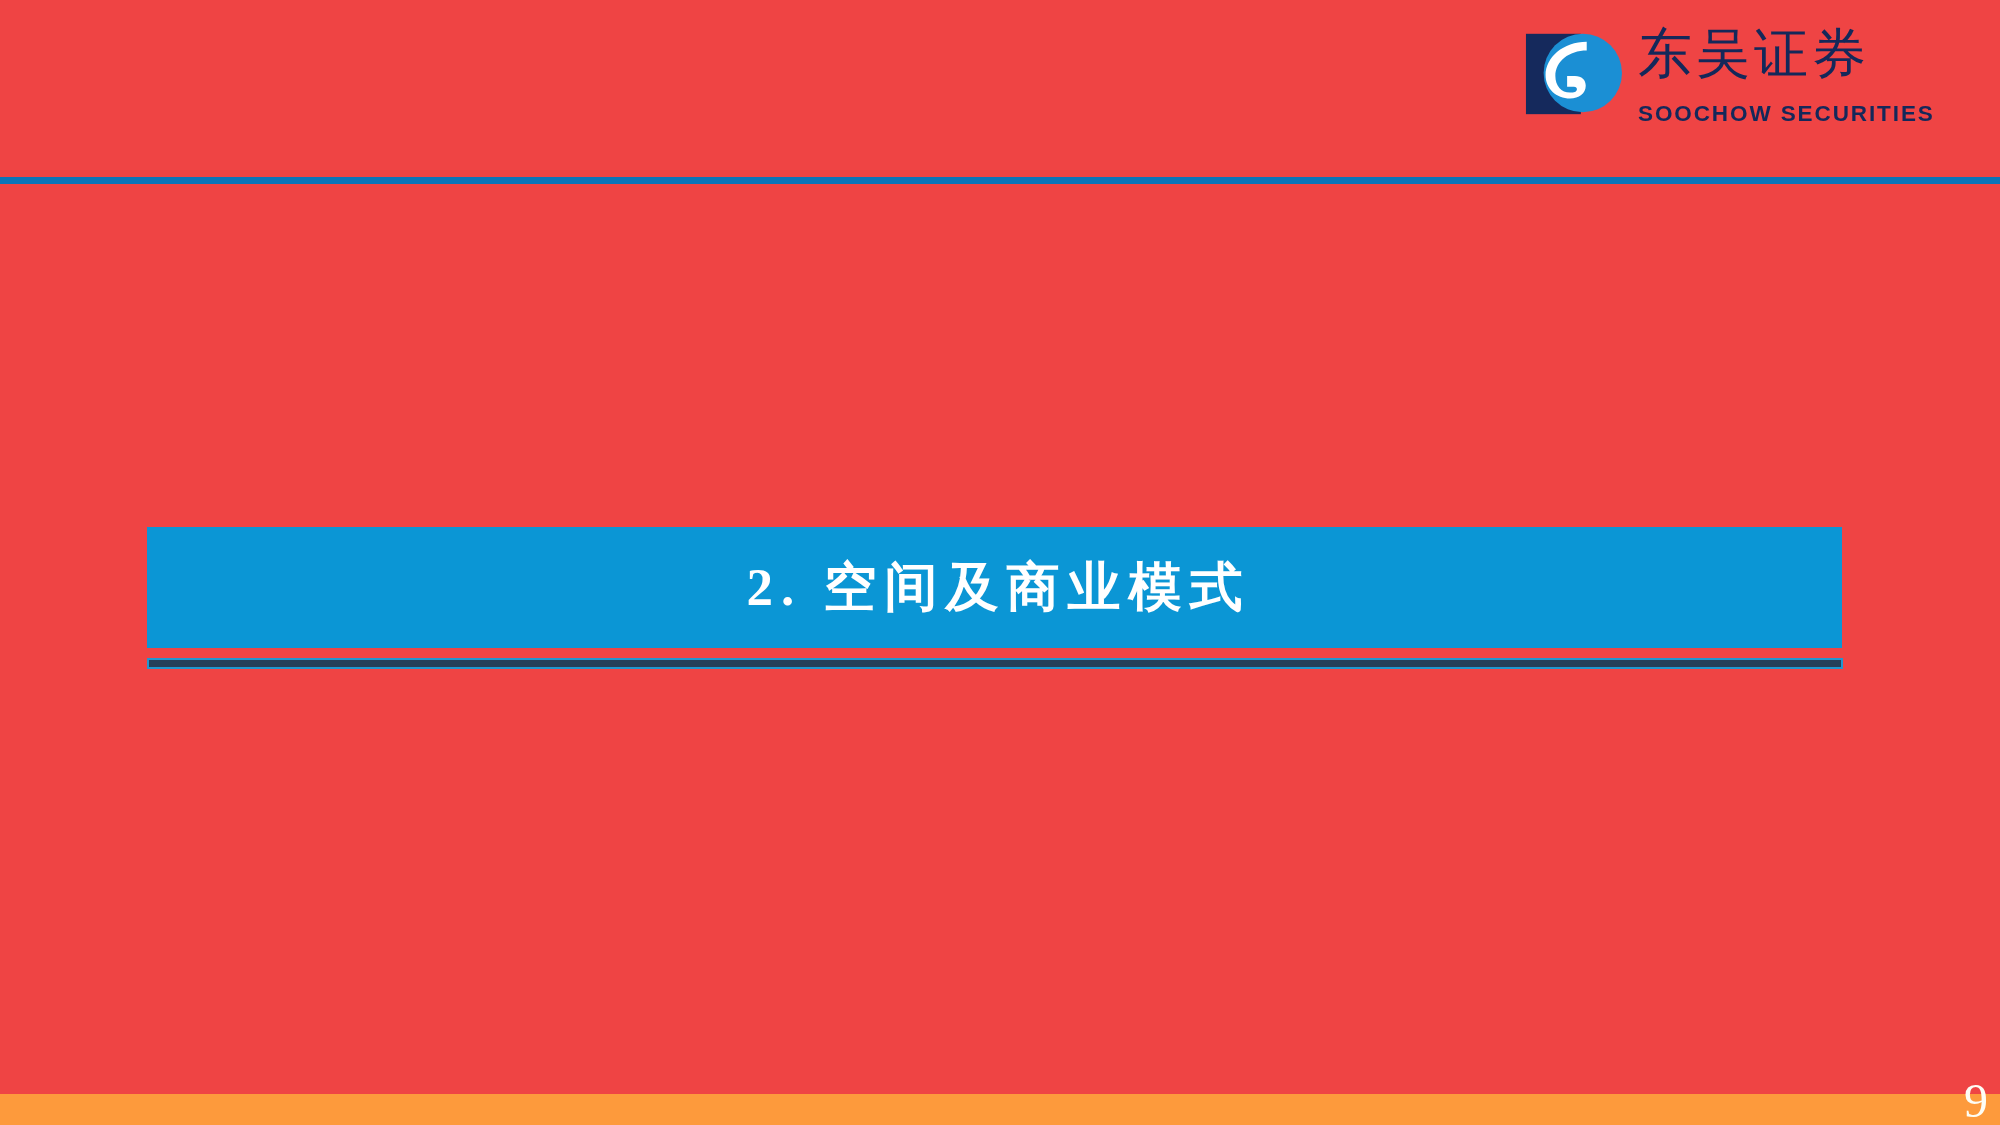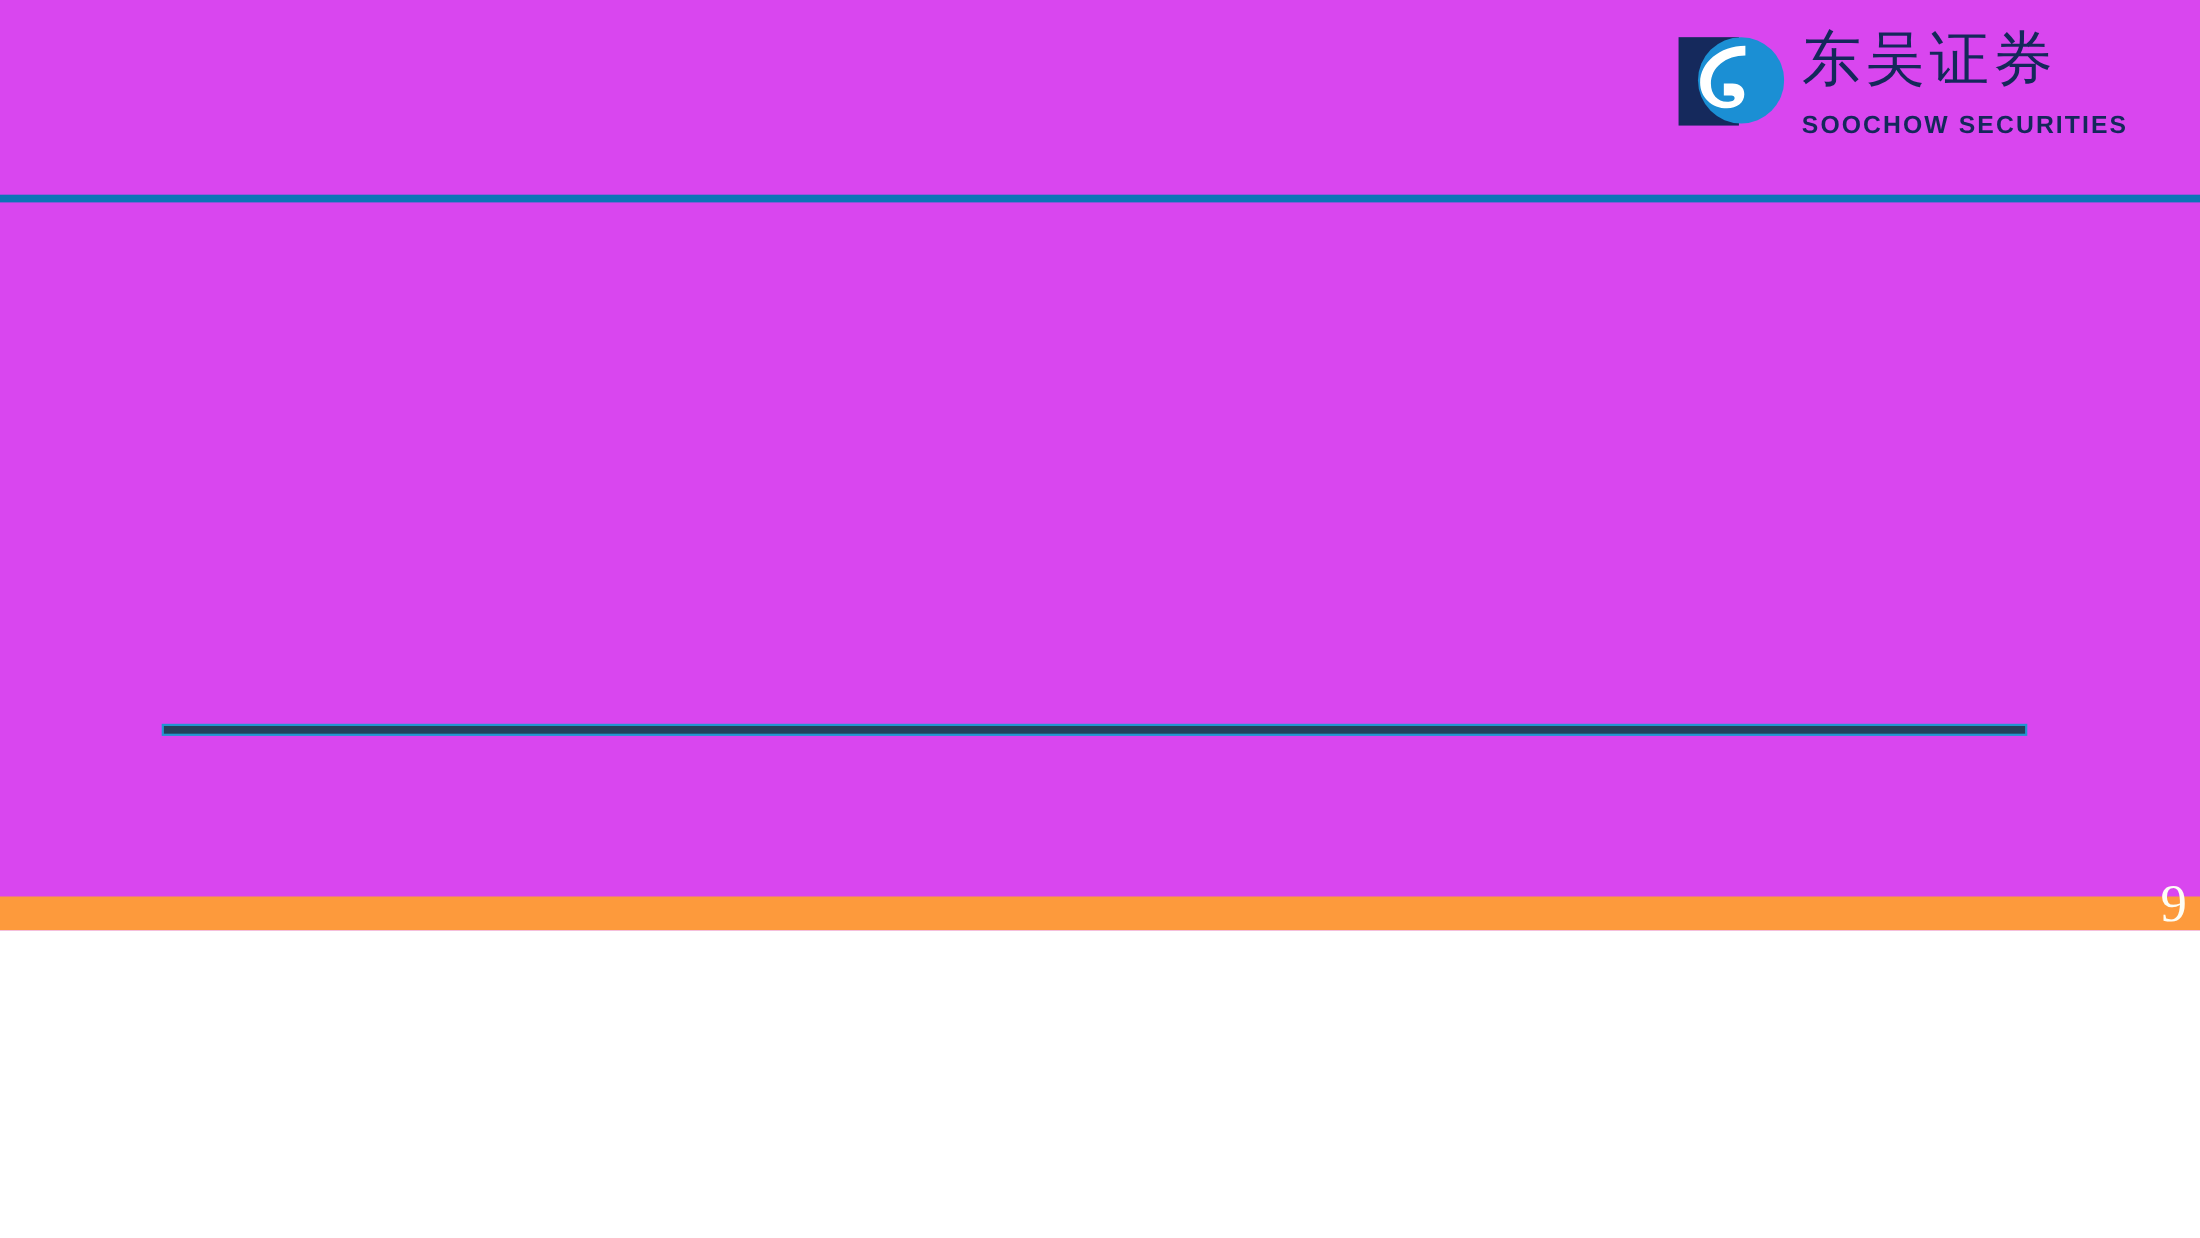--- a/index.html
+++ b/index.html
@@ -5,22 +5,22 @@
 <style>
   html, body {
     margin: 0;
     padding: 0;
     background: #ffffff;
   }
 
   #slide {
     position: relative;
     width: 2000px;
-    height: 846px;
-    background: #d946ef;
+    height: 1125px;
+    background: #ef4444;
     overflow: hidden;
     font-family: "Liberation Sans", "DejaVu Sans", sans-serif;
   }
 
   
   .logo-block {
     position: absolute;
     left: 1524px;
     top: 24px;
     width: 362px;
@@ -157,20 +157,23 @@
       </svg>
     </div>
     <div class="logo-words">
       <div class="logo-cn">东吴证券</div>
       <div class="logo-en">SOOCHOW SECURITIES</div>
     </div>
   </div>
 
   <div class="top-rule"></div>
 
+  <div class="section-banner">
+    <div class="section-title">2. 空间及商业模式</div>
+  </div>
 
   <div class="banner-underline">
     <div class="banner-underline-inner"></div>
   </div>
 
   <div class="footer-bar"></div>
 
   <div class="page-number">9</div>
 
 </div>

